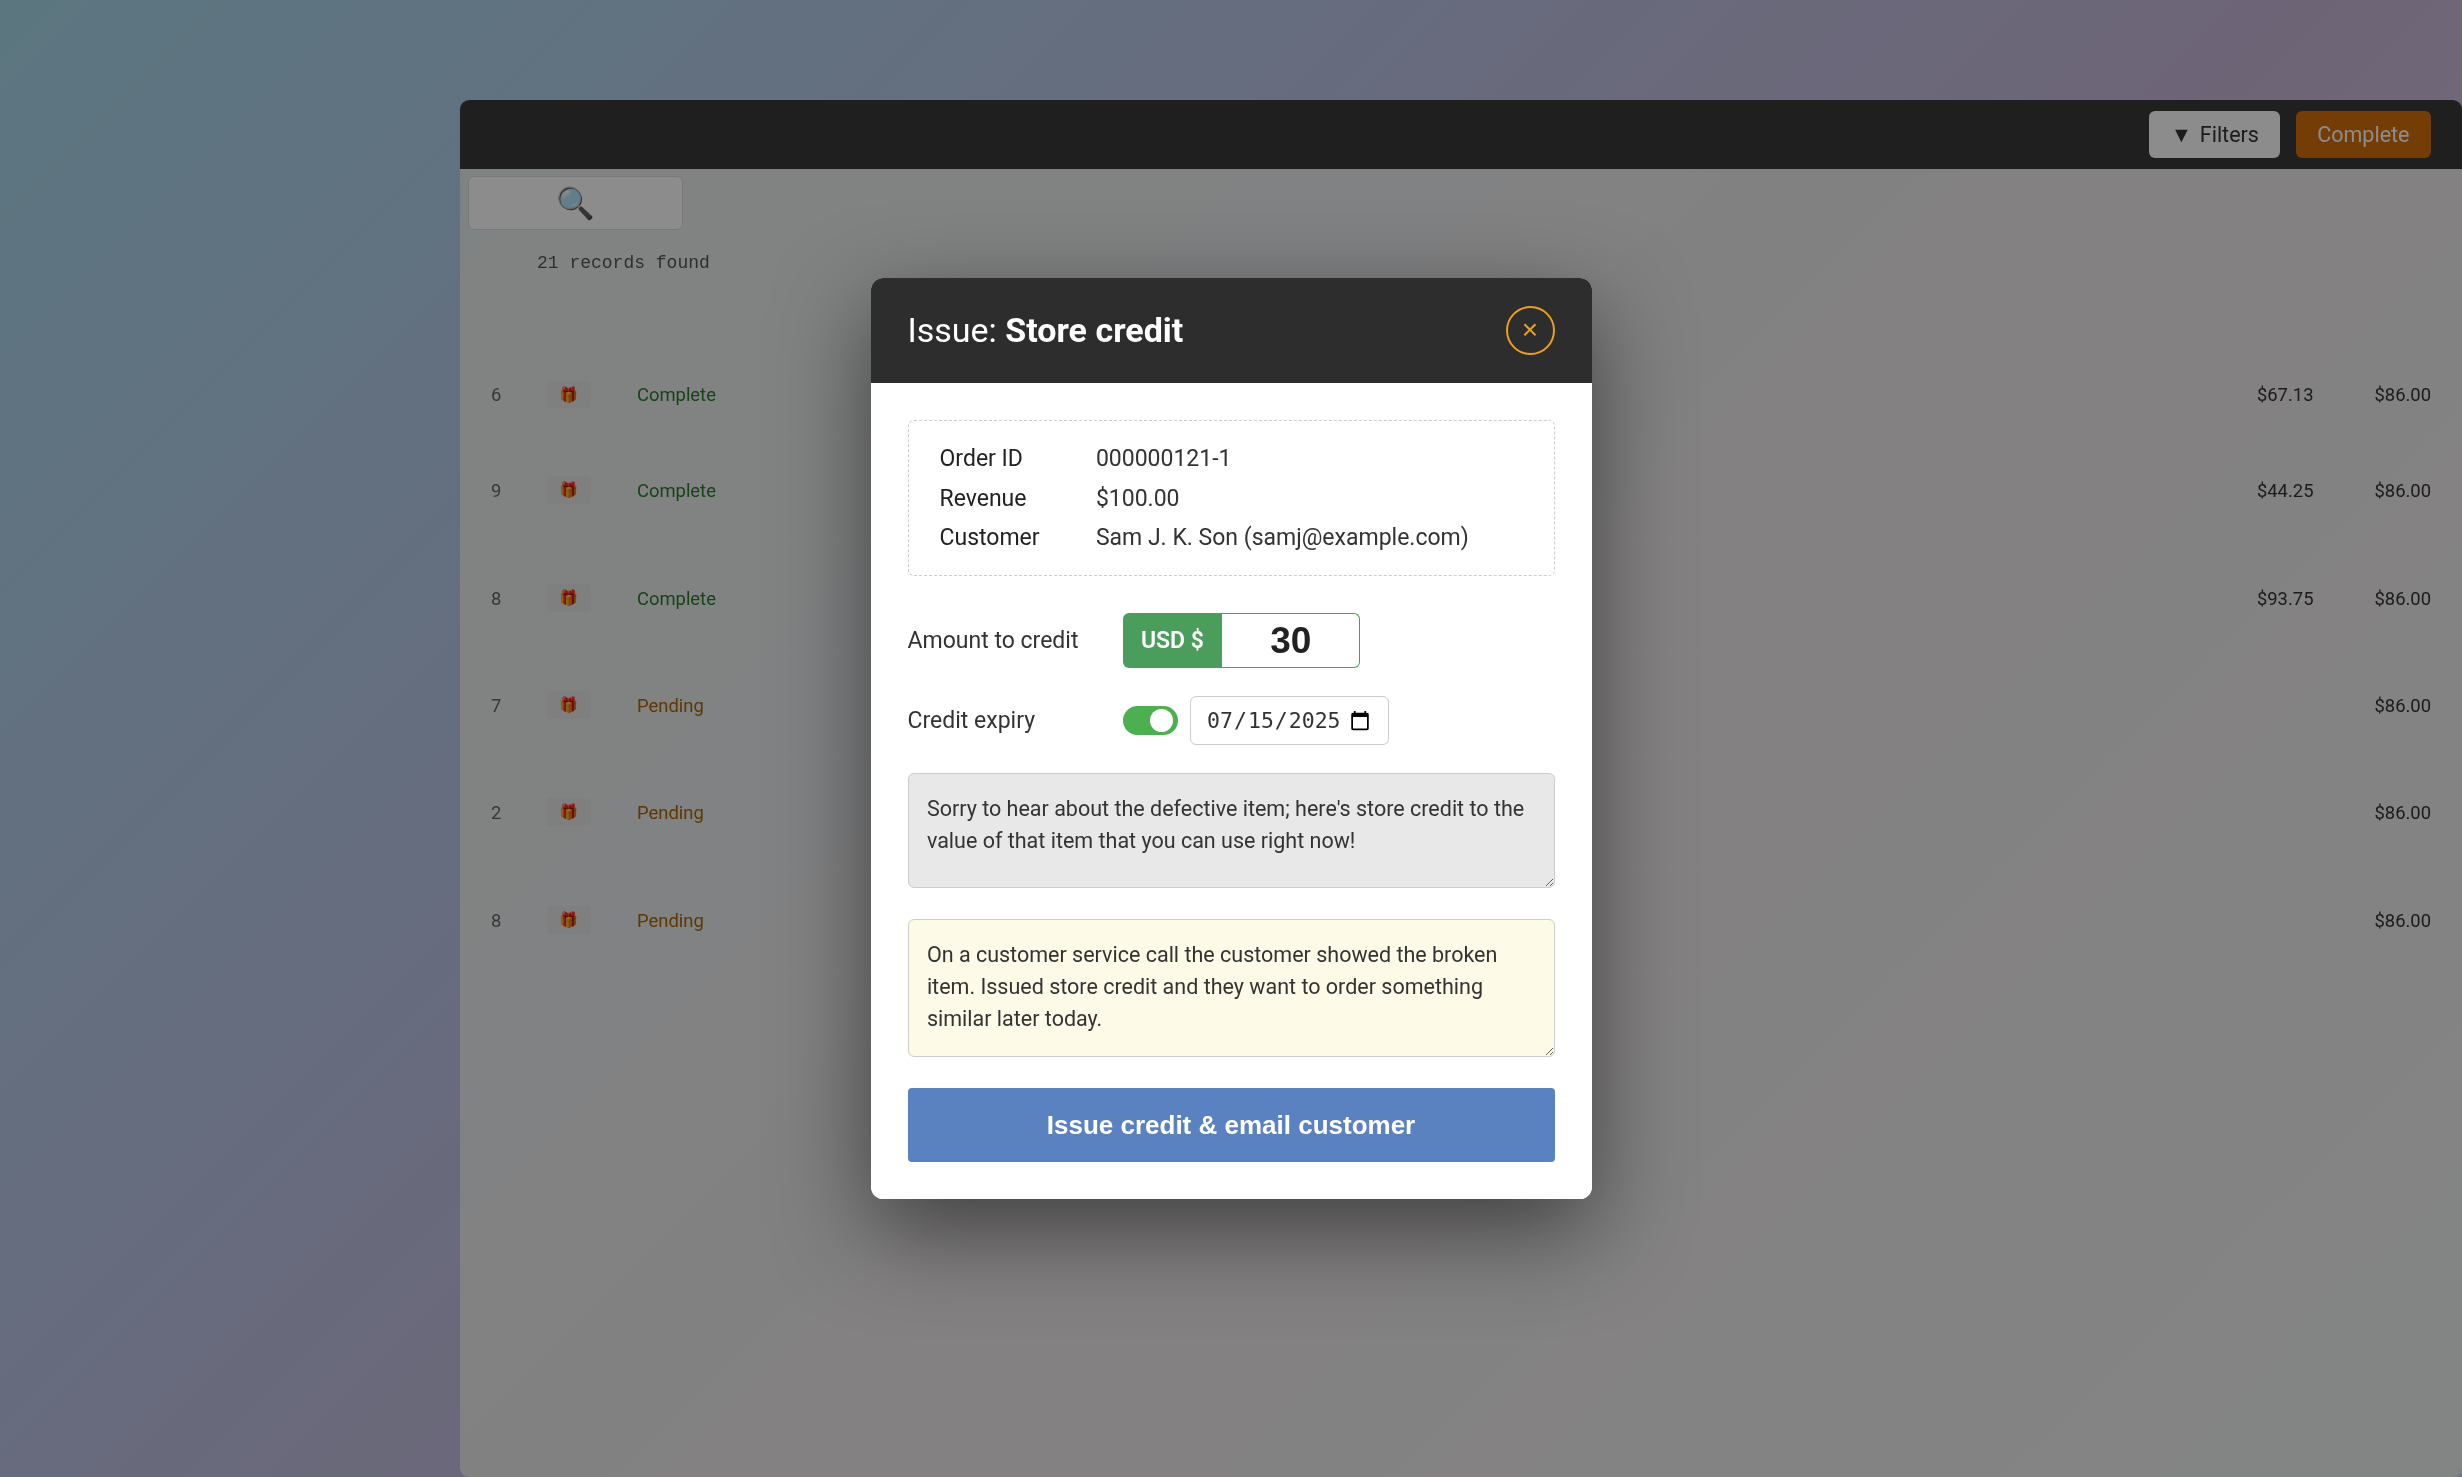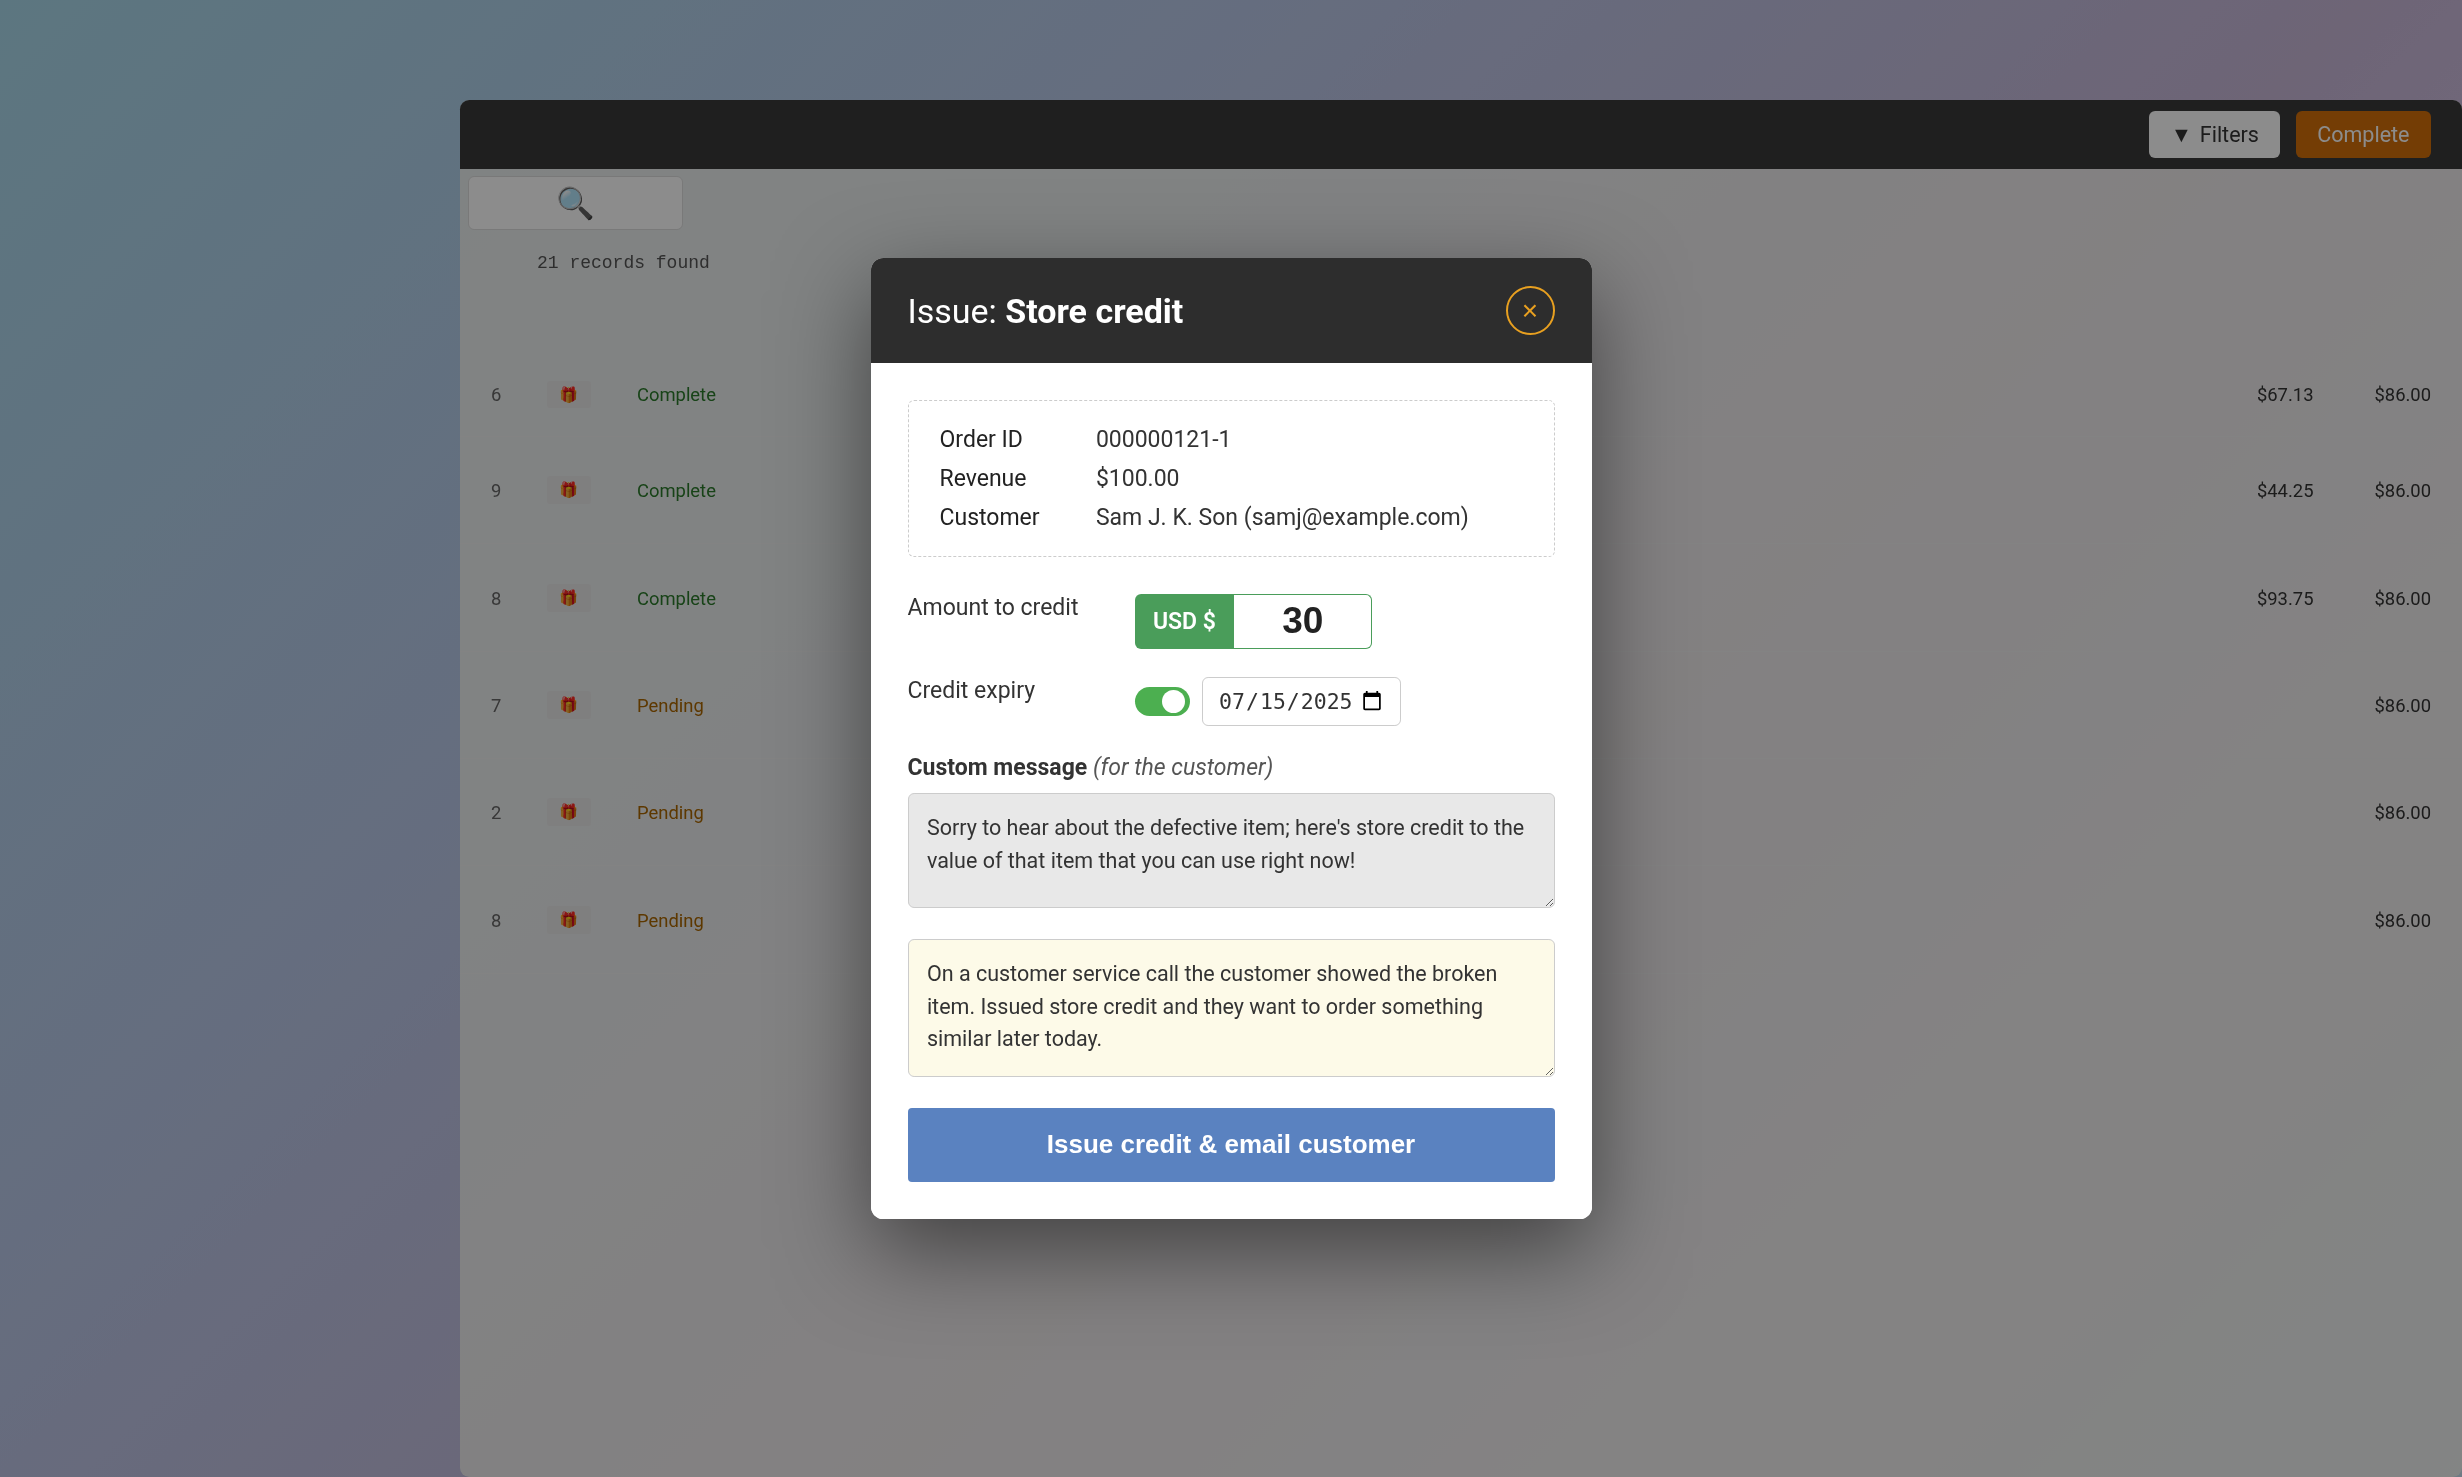--- a/index.html
+++ b/index.html
@@ -198,22 +198,22 @@
     }
 
     .info-value {
       color: #333;
       margin-left: 18.4px;
     }
 
     
     .form-row {
       display: flex;
+      align-items: center;
       margin-bottom: 28px;
-      gap: 12px;
     }
 
     .form-label {
       font-size: 23px;
       color: #333;
       width: 215px;
       flex-shrink: 0;
     }
 
     
@@ -468,24 +468,20 @@
           <div class="toggle">
             <div class="toggle-track">
               <div class="toggle-thumb"></div>
             </div>
           </div>
           <input type="date" class="date-input" value="2025-07-15" style="">
         </div>
       </div>
 
       <div>
-        <div class="section-label">
-          <strong>Custom message</strong>
-          <em> </em><em>(for the customer)</em>
-        </div>
         <textarea class="custom-message-textarea" style="">Sorry to hear about the defective item; here's store credit to the value of that item that you can use right now!</textarea>
       </div>
 
       <div>
         <textarea class="private-note-textarea" style="">On a customer service call the customer showed the broken item. Issued store credit and they want to order something similar later today.</textarea>
       </div>
 
       <button class="submit-btn">Issue credit &amp; email customer</button>
 
     </div>

